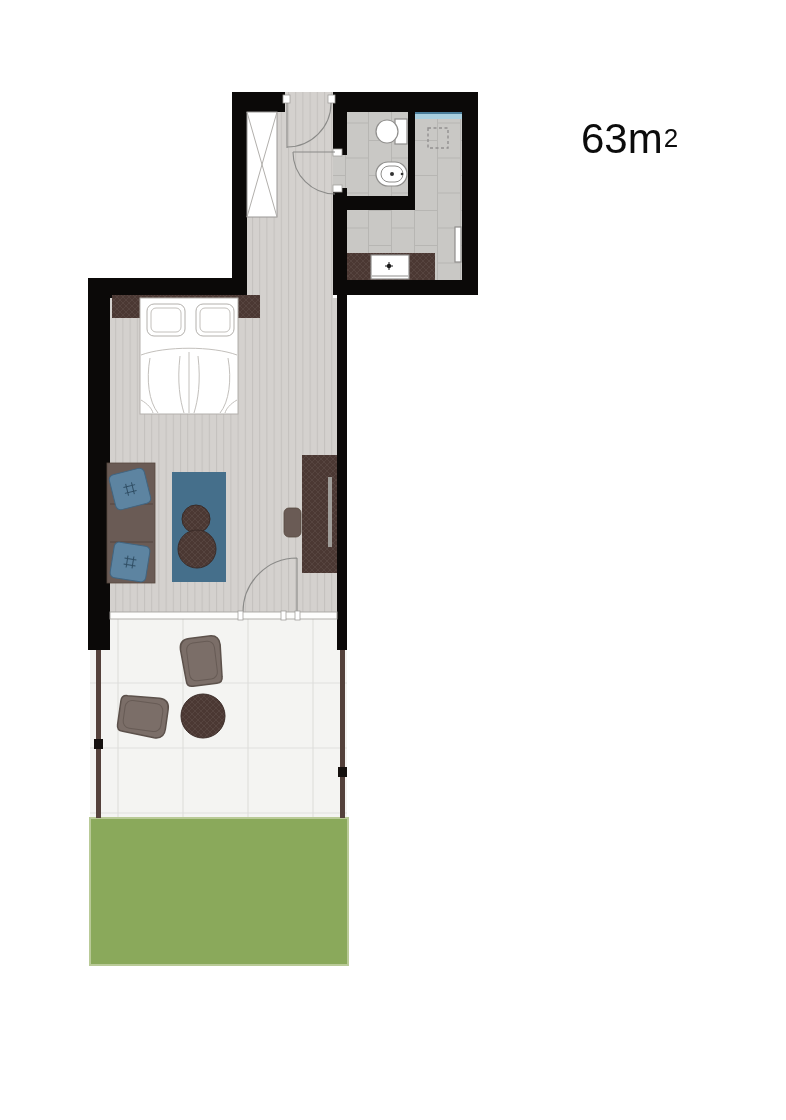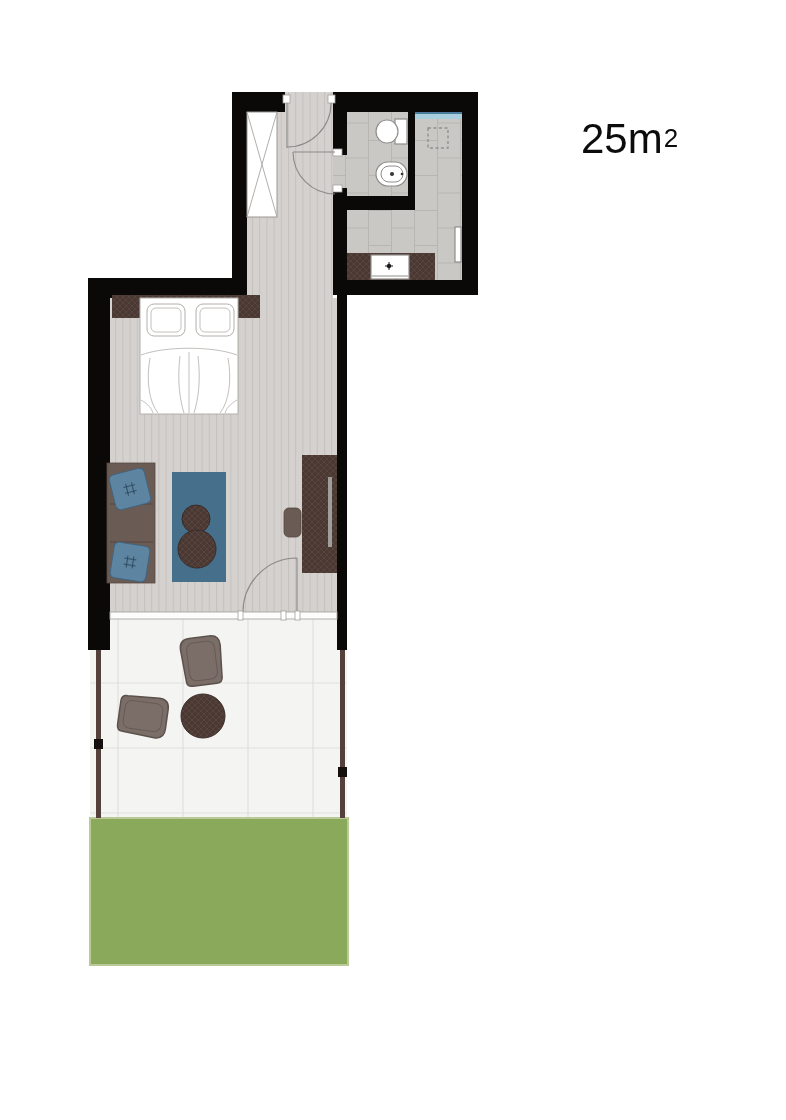--- a/index.html
+++ b/index.html
@@ -210,16 +210,16 @@
       </g>
       <g transform="translate(143,716) rotate(98)">
         <path class="chair" d="M-20,-14 Q-20,-24 -10,-24 L10,-24 Q20,-24 20,-14 L18,18 Q18,24 12,24 L-12,24 Q-18,24 -18,18 Z"></path>
         <rect class="chair-inner" x="-14" y="-19" width="28" height="38" rx="7"></rect>
       </g>
       <circle class="dark dark-edge" cx="203" cy="716" r="22"></circle>
     </g>
   </svg>
 
   <div class="area-label">
-    <span>25m</span><sup>2</sup>
+    <span>63m</span><sup>2</sup>
   </div>
 
 </div>
 
 </body></html>

